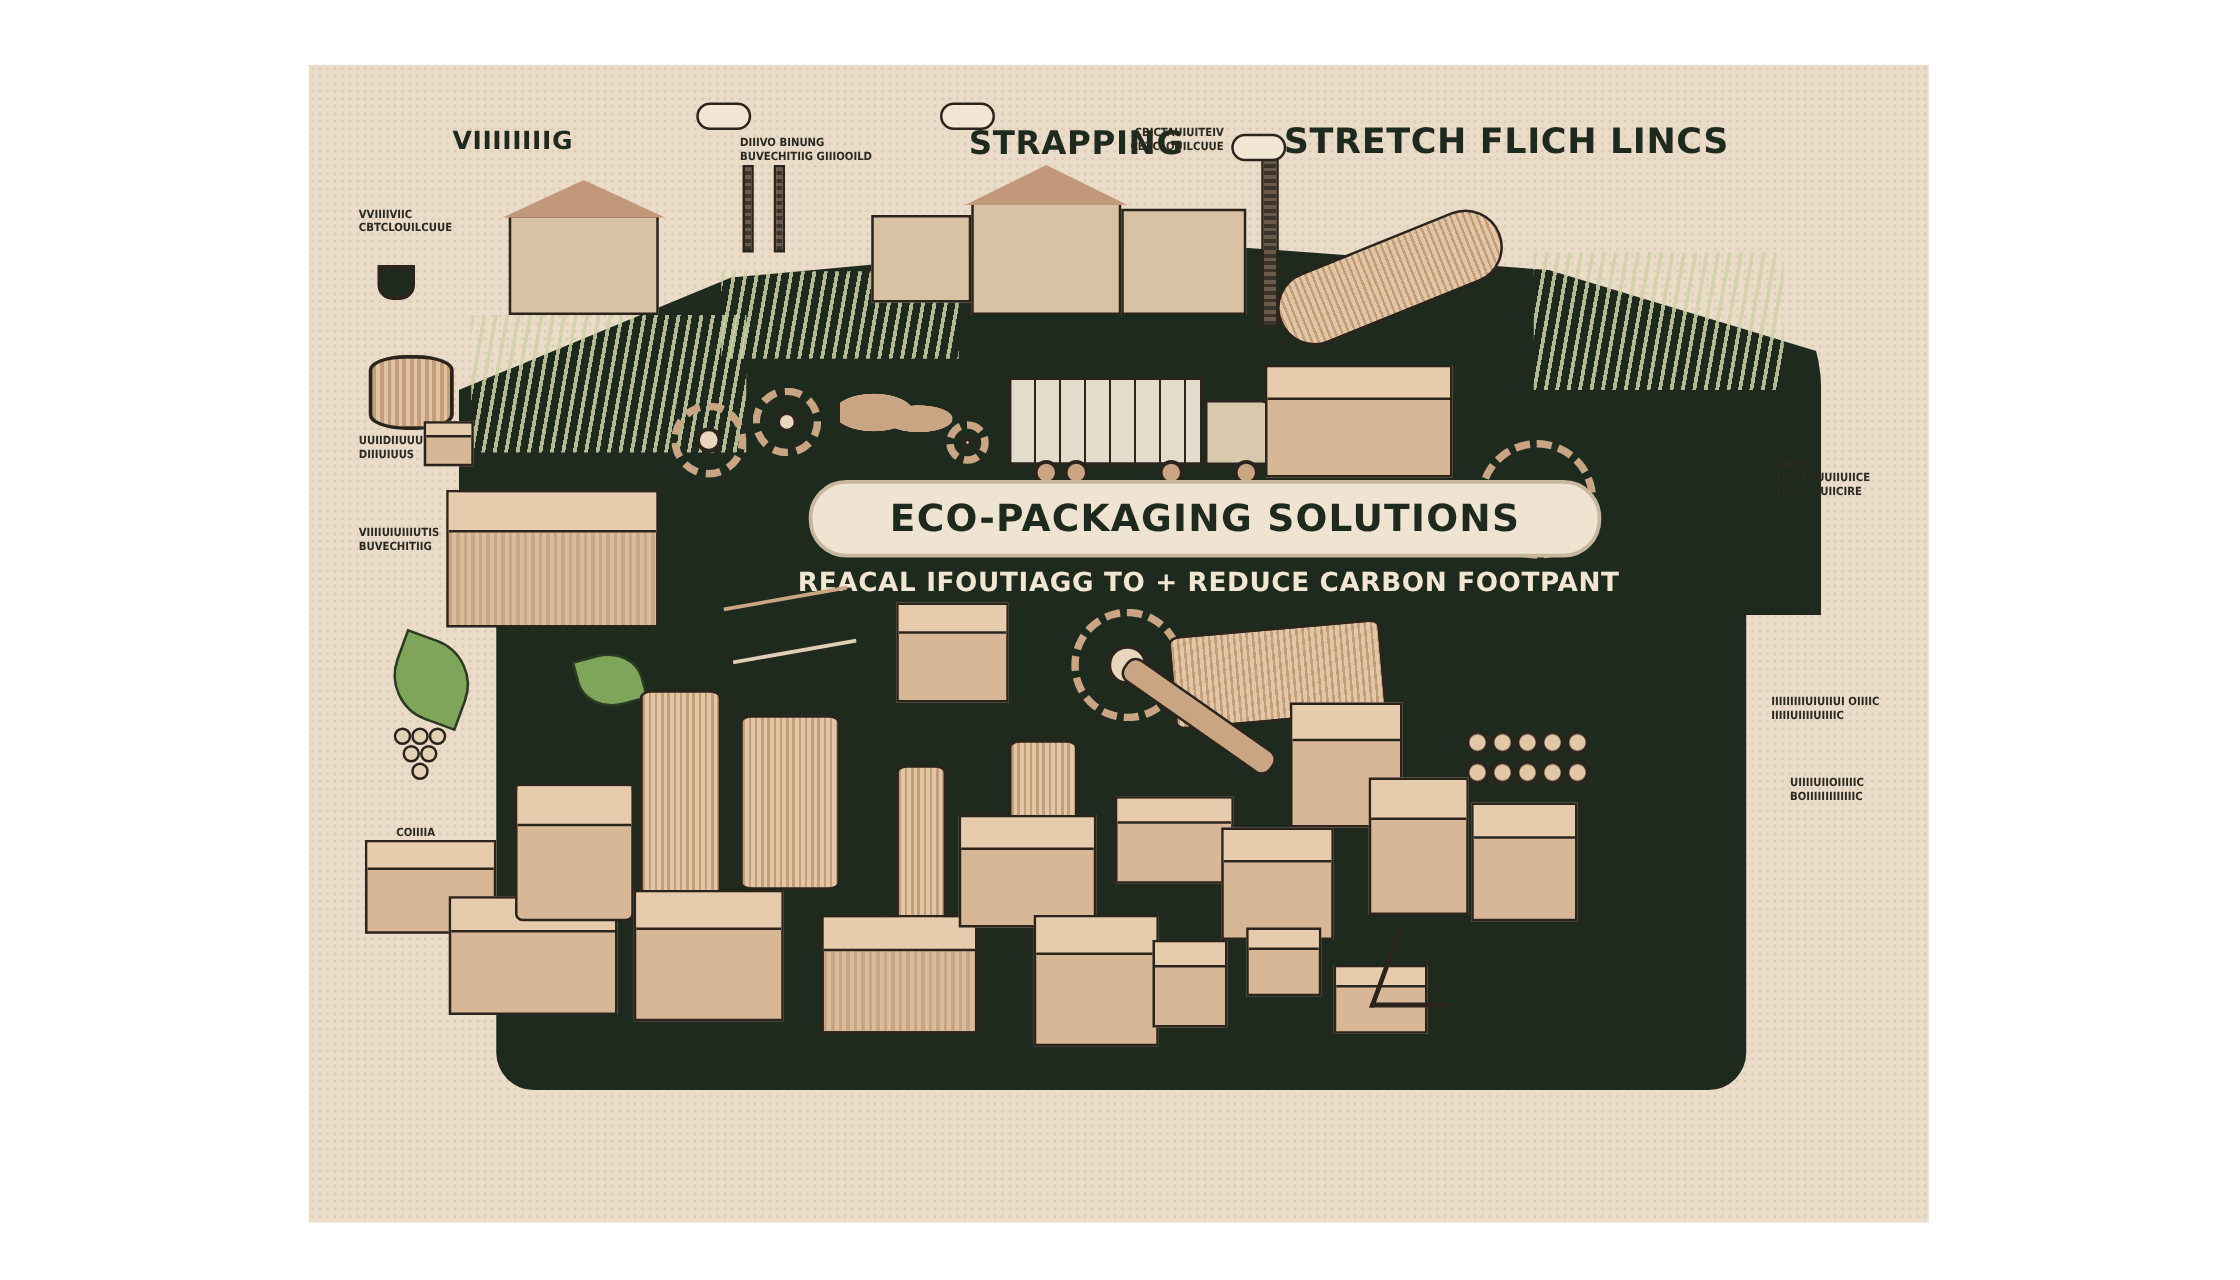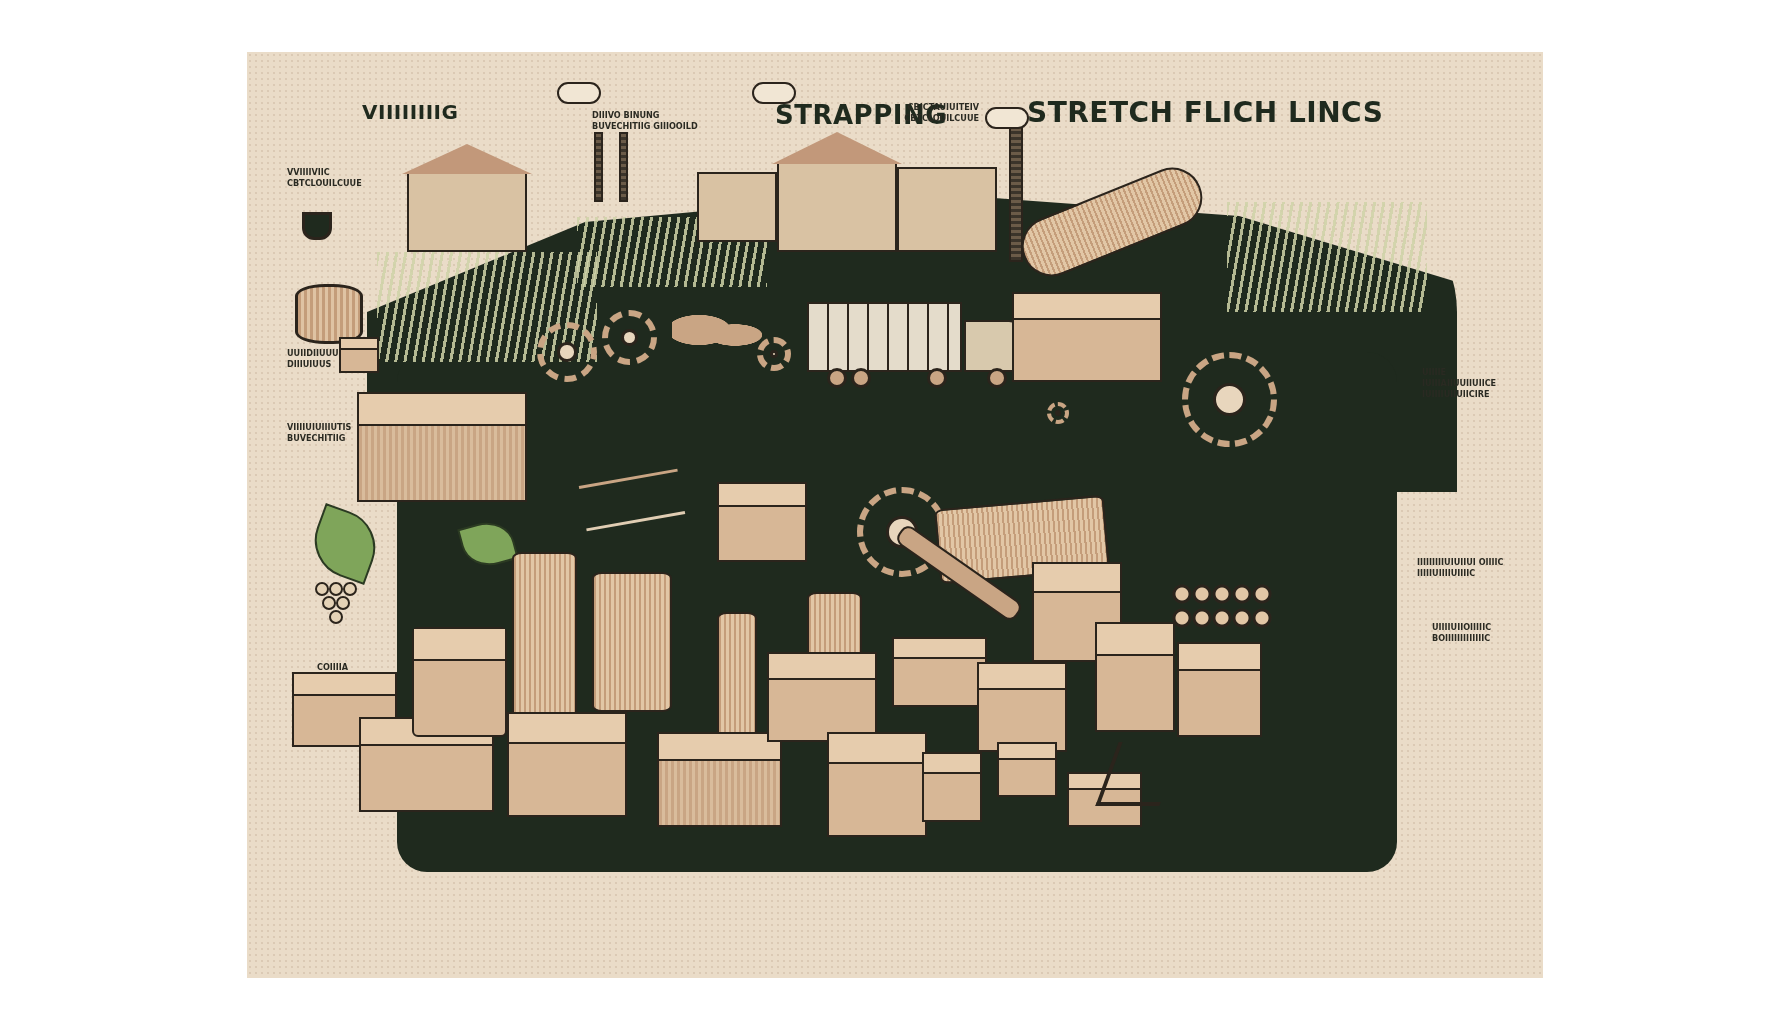--- a/index.html
+++ b/index.html
@@ -99,20 +99,24 @@
     <div class="cargo"></div>
     <div class="cab"></div>
     <div class="wheel" style="left:20px;"></div>
     <div class="wheel" style="left:44px;"></div>
     <div class="wheel" style="left:120px;"></div>
     <div class="wheel" style="left:180px;"></div>
   </div>
 
   <div class="box" style="left:765px;top:240px;width:150px;height:90px;"></div>
 
+  <div class="title-pill">
+    <span>ECO-PACKAGING SOLUTIONS</span>
+  </div>
+  <div class="subtitle">REACAL IFOUTIAGG TO + REDUCE CARBON FOOTPANT</div>
 
   <div class="roll" style="left:265px;top:500px;width:65px;height:180px;"></div>
   <div class="roll" style="left:345px;top:520px;width:80px;height:140px;"></div>
   <div class="roll" style="left:470px;top:560px;width:40px;height:160px;"></div>
   <div class="roll" style="left:560px;top:540px;width:55px;height:130px;"></div>
   <div class="roll" style="left:690px;top:450px;width:170px;height:75px;transform:rotate(-5deg);"></div>
   <div style="position:absolute;left:925px;top:530px;width:100px;height:48px;background:radial-gradient(circle,#e2c7a6 0 6px,#2b241c 7px 9px,transparent 10px) 0 0/20px 24px;"></div>
 
   <div class="box" style="left:45px;top:620px;width:105px;height:75px;"></div>
   <div class="box" style="left:112px;top:665px;width:135px;height:95px;"></div>

